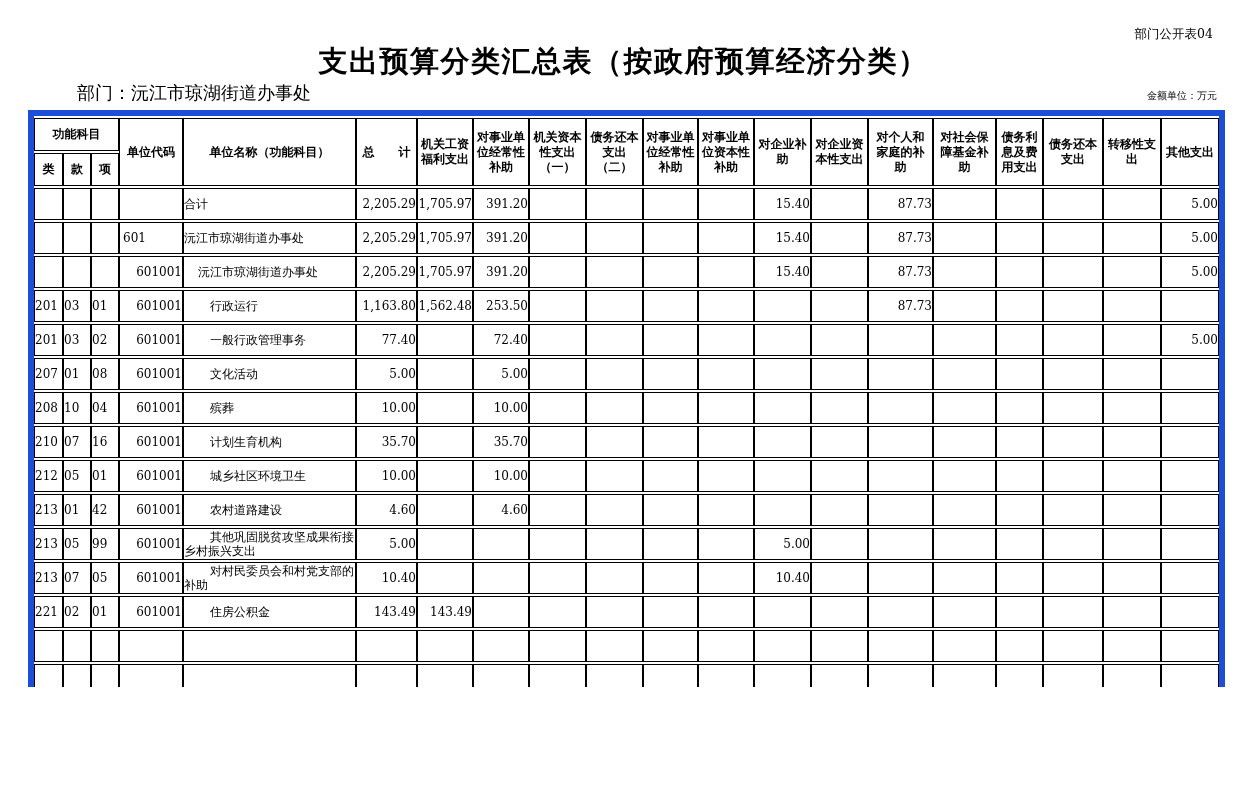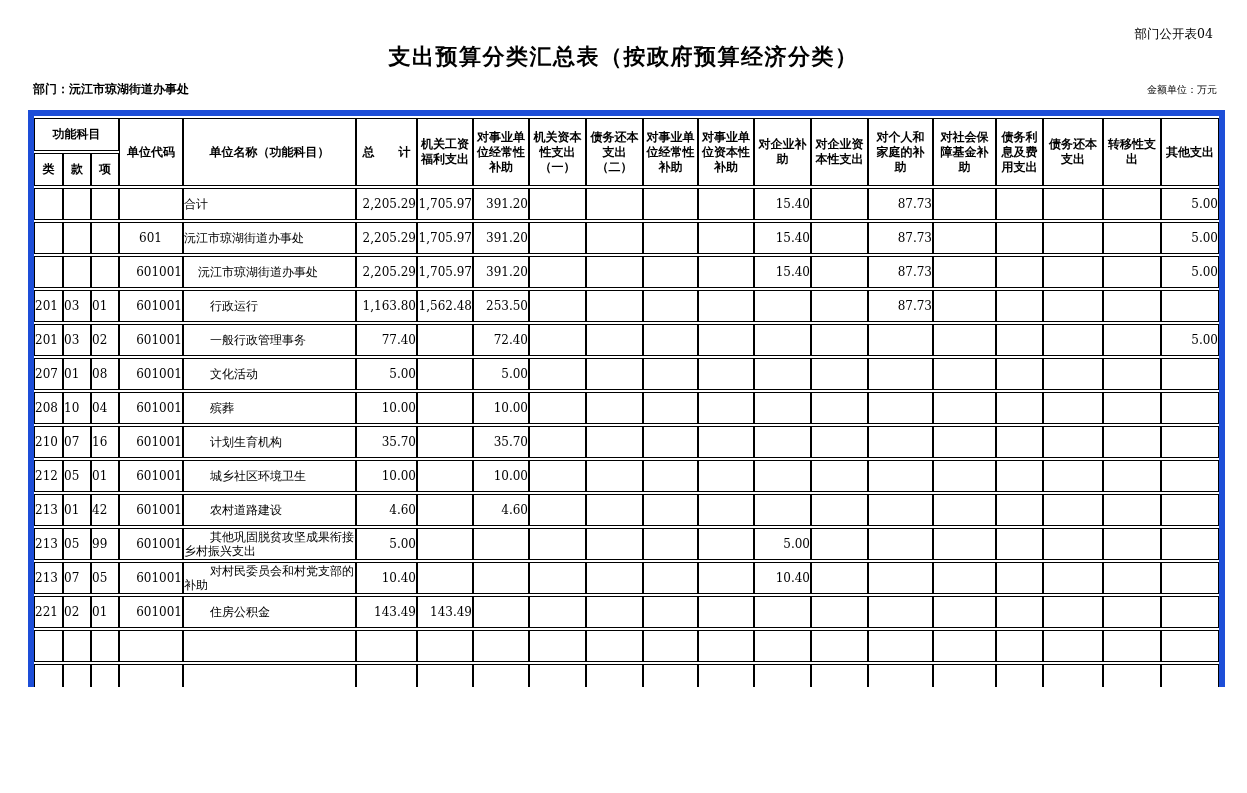--- a/index.html
+++ b/index.html
@@ -21,36 +21,37 @@
     top: 26px;
     right: 34px;
     font-size: 12.5px;
   }
   .title {
     position: absolute;
     top: 42px;
     left: 0;
     width: 100%;
     text-align: center;
-    font-size: 22px;
+    font-size: 29px;
     font-weight: bold;
     letter-spacing: 1.5px;
   }
   .meta {
     position: absolute;
     top: 81px;
     left: 33px;
     right: 30px;
     display: flex;
     justify-content: space-between;
     align-items: baseline;
   }
   .dept {
-    font-size: 12px;
-    font-weight: bold;
+    font-size: 18px;
+    font-weight: normal;
+    margin-left: 44px;
   }
   .unit {
     font-size: 10px;
   }
   table.budget {
     position: absolute;
     top: 110px;
     left: 28px;
     width: 1185px;
     table-layout: fixed;
@@ -82,21 +83,21 @@
     text-align: right;
     padding: 0 4px 0 1px;
   }
   .c-center { text-align: left; }
   .c-code {
     text-align: right;
     padding-right: 6px;
   }
   .c-code.code-left {
     text-align: left;
-    padding-left: 19px;
+    padding-left: 3px;
     padding-right: 0;
   }
   .c-name {
     text-align: left;
     line-height: 14px;
     word-break: break-all;
   }
   .indent-0 { padding-left: 4px; padding-right: 2px; }
   .indent-1 { padding-left: 4px; padding-right: 2px; text-indent: 14px; }
   .indent-2 { padding-left: 2px; padding-right: 2px; text-indent: 26px; }

